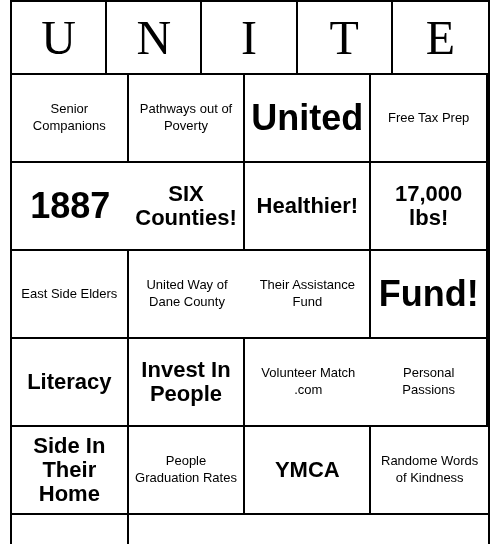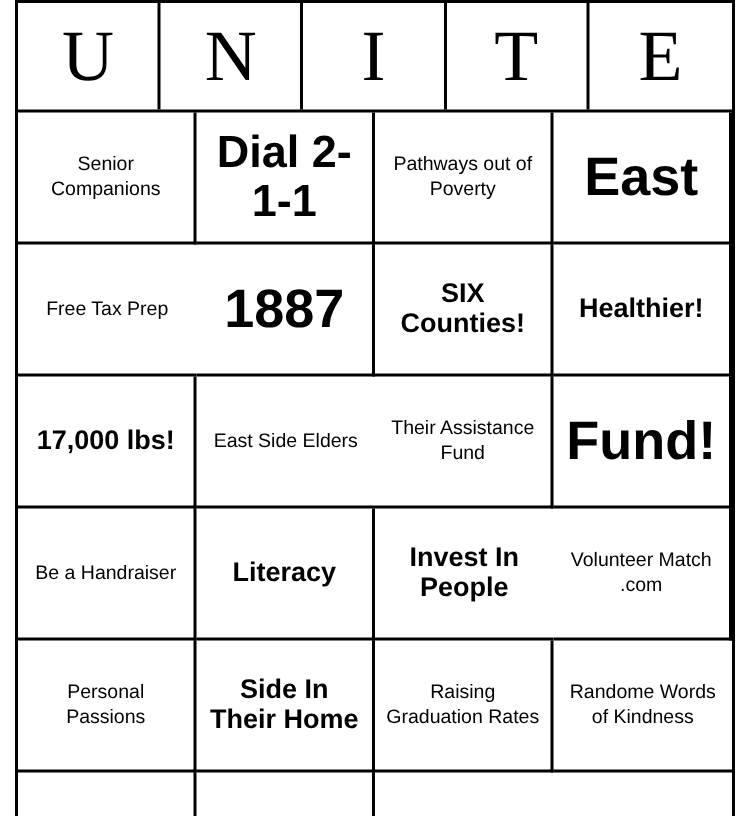--- a/index.html
+++ b/index.html
@@ -80,97 +80,94 @@
       font-weight: bold;
       line-height: 1.1;
     }
 
     .xlarge-text {
       font-size: 36px;
       font-weight: bold;
     }
 
     .medium-large {
-      font-size: 18px;
+      font-size: 22px;
       font-weight: bold;
       line-height: 1.1;
     }
   </style>
 </head>
 <body>
 
 <div class="bingo-card">
   <div class="bingo-header">
   <div class="bingo-header-cell">U</div>
       <div class="bingo-header-cell">N</div>
       <div class="bingo-header-cell">I</div>
       <div class="bingo-header-cell">T</div>
       <div class="bingo-header-cell">E</div>
     </div>
   <div class="bingo-grid">
   <div class="bingo-cell">
         <span class="bingo-cell-text">Senior Companions</span>
       </div>
       <div class="bingo-cell">
-        <span class="large-text">Dial 2-1-1</span>
-      </div>
-      <div class="bingo-cell">
         <span class="bingo-cell-text">Pathways out of Poverty</span>
       </div>
       <div class="bingo-cell">
-        <span class="xlarge-text">East</span>
+        <span class="xlarge-text">United</span>
       </div>
       <div class="bingo-cell">
         <span class="bingo-cell-text">Free Tax Prep</span>
       </div>
       <div class="bingo-cell">
         <span class="xlarge-text">1887</span>
       </div>
       <div class="bingo-cell">
         <span class="medium-large">SIX Counties!</span>
       </div>
       <div class="bingo-cell">
         <span class="medium-large">Healthier!</span>
       </div>
       <div class="bingo-cell">
         <span class="medium-large">17,000 lbs!</span>
       </div>
       <div class="bingo-cell">
         <span class="bingo-cell-text">East Side Elders</span>
       </div>
       <div class="bingo-cell">
+        <span class="bingo-cell-text">United Way of Dane County</span>
+      </div>
+      <div class="bingo-cell">
         <span class="bingo-cell-text">Their Assistance Fund</span>
       </div>
       <div class="bingo-cell">
         <span class="xlarge-text">Fund!</span>
-      </div>
-      <div class="bingo-cell">
-        <span class="bingo-cell-text">Be a Handraiser</span>
       </div>
       <div class="bingo-cell">
         <span class="medium-large">Literacy</span>
       </div>
       <div class="bingo-cell">
         <span class="medium-large">Invest In People</span>
       </div>
       <div class="bingo-cell">
         <span class="bingo-cell-text">Volunteer Match .com</span>
       </div>
       <div class="bingo-cell">
         <span class="bingo-cell-text">Personal Passions</span>
       </div>
       <div class="bingo-cell">
         <span class="medium-large">Side In Their Home</span>
       </div>
       <div class="bingo-cell">
-        <span class="bingo-cell-text">Raising Graduation Rates</span>
+        <span class="bingo-cell-text">People Graduation Rates</span>
+      </div>
+      <div class="bingo-cell">
+        <span class="medium-large">YMCA</span>
       </div>
       <div class="bingo-cell">
         <span class="bingo-cell-text">Randome Words of Kindness</span>
-      </div>
-      <div class="bingo-cell">
-        <span class="medium-large">YMCA</span>
       </div>
       <div class="bingo-cell">
         <span class="bingo-cell-text">Suicide Hotline</span>
       </div>
     </div>
 </div>
 
 </body></html>

